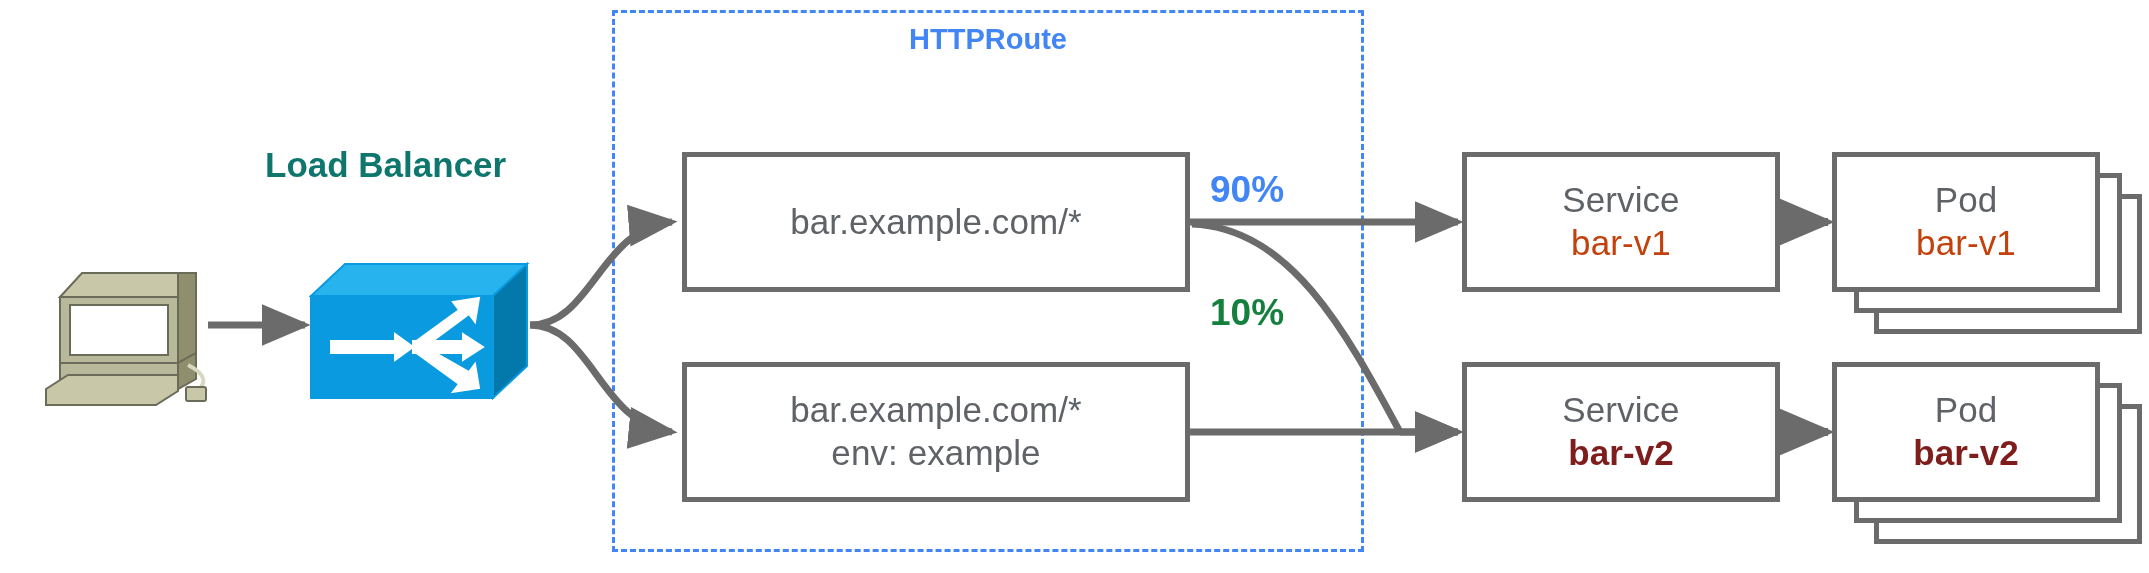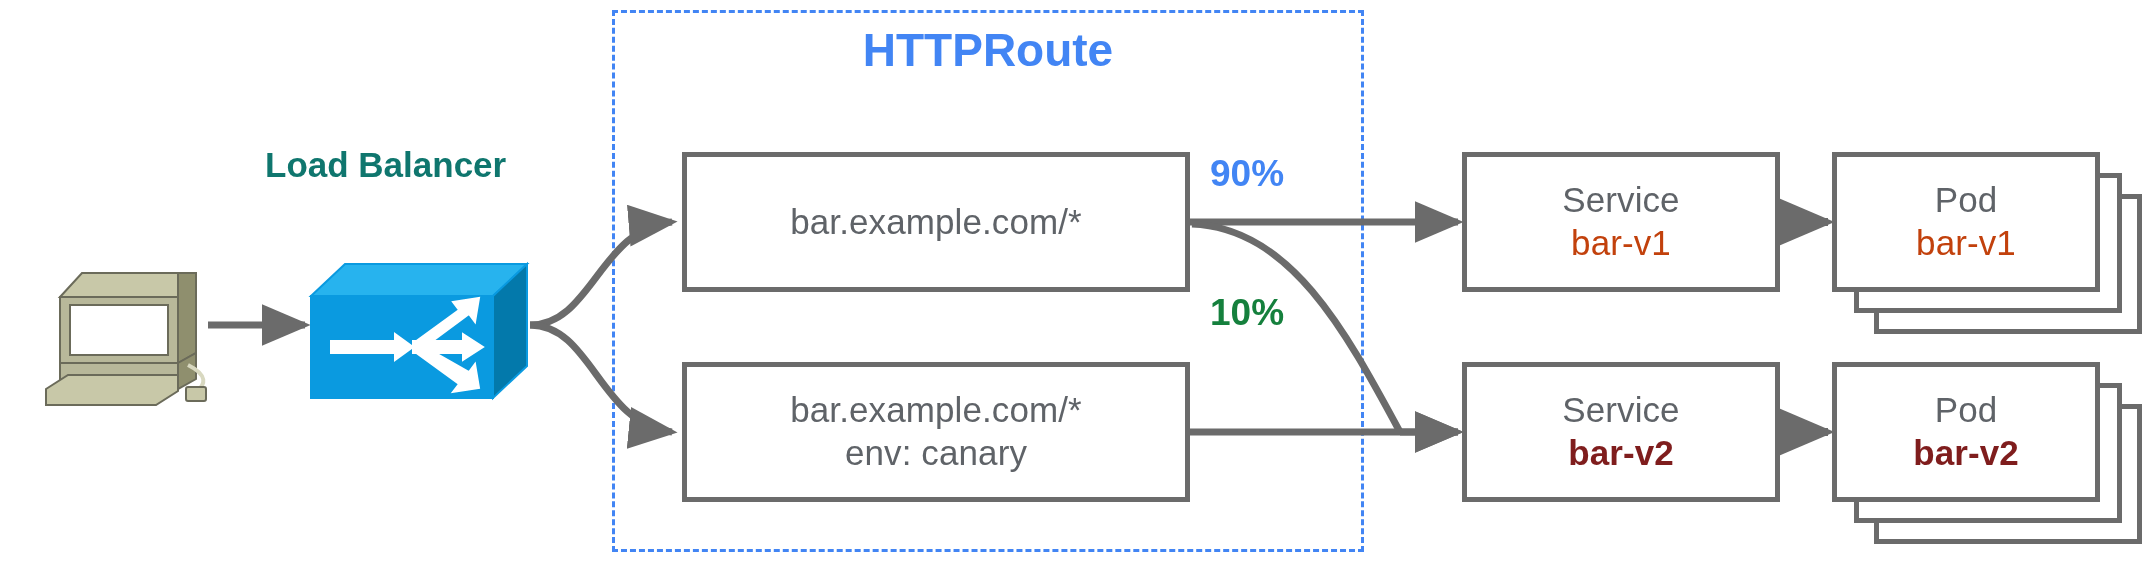--- a/index.html
+++ b/index.html
@@ -56,28 +56,28 @@
     box-sizing: border-box;
     border: 5px solid #6b6b6b;
     background: #ffffff;
   }
   .pct-label {
     position: absolute;
     font-size: 37px;
     font-weight: 700;
     white-space: nowrap;
   }
-  .pct-label.blue { color: #4285f4; }
+  .pct-label.blue { color: #4285f4; margin-top: 16px; }
   .pct-label.green { color: #15803d; }
   #group-label {
     position: absolute;
     text-align: center;
     color: #4285f4;
     font-weight: 700;
-    font-size: 46px;
+    font-size: 29px;
     line-height: 1.22;
     white-space: nowrap;
   }
   #lb-label {
     position: absolute;
     color: #0f766e;
     font-weight: 700;
     font-size: 35px;
     white-space: nowrap;
   }
@@ -172,21 +172,21 @@
       </g>
     </svg>
   </div>
 
   <div class="node-box" style="left:682px; top:152px; width:508px; height:140px;">
     <div class="node-line">bar.example.com/*</div>
   </div>
 
   <div class="node-box" style="left:682px; top:362px; width:508px; height:140px;">
     <div class="node-line">bar.example.com/*</div>
-    <div class="node-line">env: canary</div>
+    <div class="node-line">env: example</div>
   </div>
 
   <div class="pct-label blue" style="left:1210px; top:153px;">90%</div>
   <div class="pct-label green" style="left:1210px; top:292px;">10%</div>
 
   <div class="node-box" style="left:1462px; top:152px; width:318px; height:140px;">
     <div class="node-line">Service</div>
     <div class="node-line accent-blue">bar-v1</div>
   </div>
 

